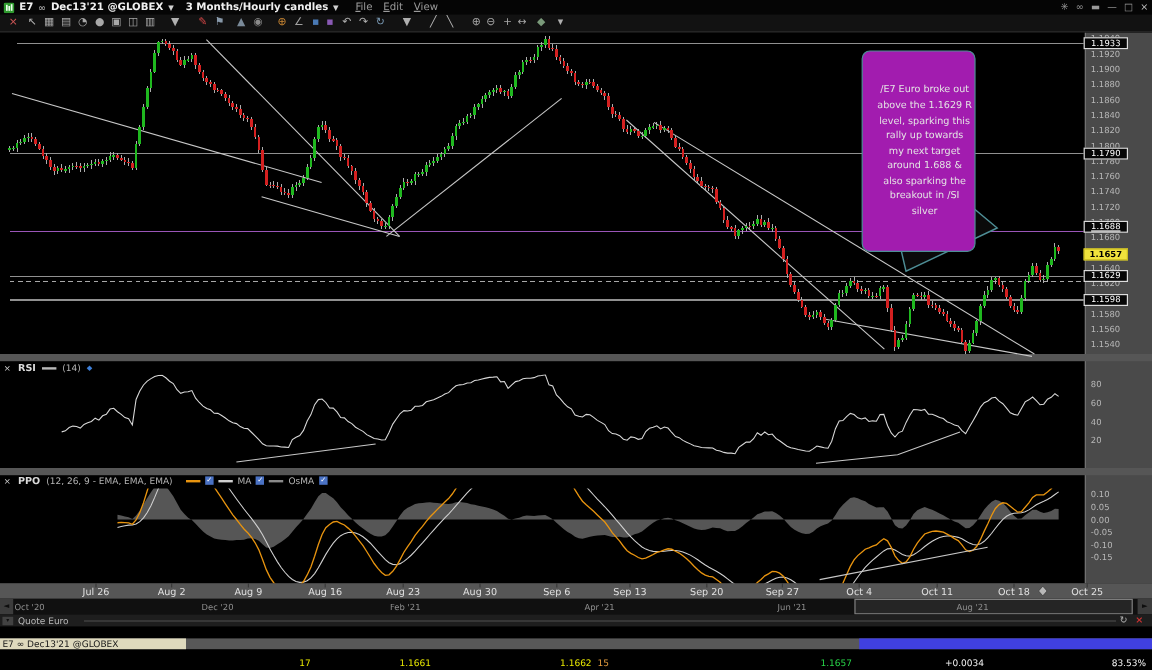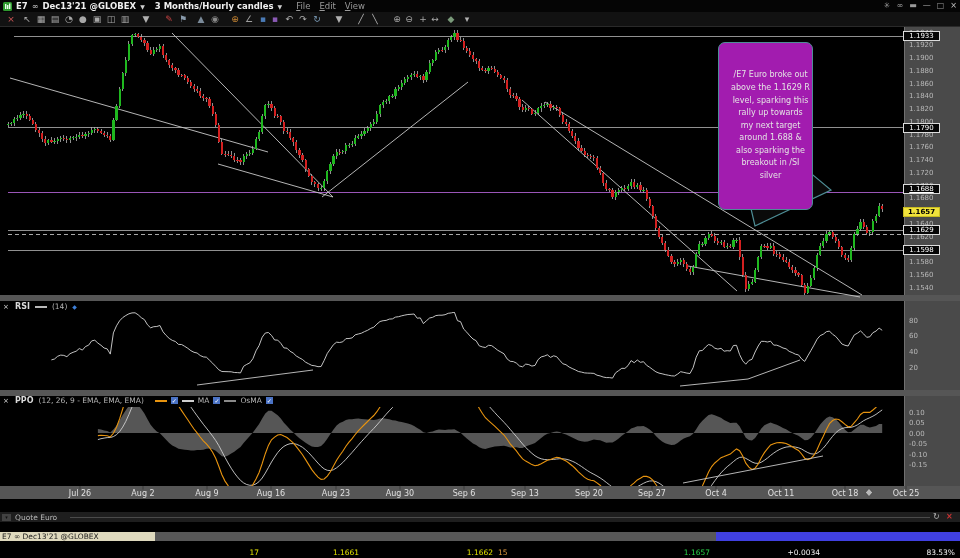--- a/index.html
+++ b/index.html
@@ -849,20 +849,31 @@
 
   <div id="level-labels">
       <div class="lvl" style="top: 31px;">1.1933</div>
       <div class="lvl" style="top: 123px;">1.1790</div>
       <div class="lvl" style="top: 184px; text-decoration: underline;">1.1688</div>
       <div class="lvl" style="top: 225px;">1.1629</div>
       <div class="lvl" style="top: 245px;">1.1598</div>
       <div class="lvl lvl-last" style="top: 207px; background: rgb(240, 226, 60); color: rgb(0, 0, 0); border-color: rgb(200, 187, 32);">1.1657</div>
     </div>
 
+  <div id="scrollbar">
+    <span class="sb-btn" id="sb-left" style="left:0;">◄</span>
+    <span class="sb-btn" id="sb-right" style="left:948px;width:12px;">►</span>
+    <div id="sb-thumb" style="left: 712px; width: 232px;"></div>
+  <span class="sb-label" style="left: 12px;">Oct '20</span>
+      <span class="sb-label" style="left: 168px;">Dec '20</span>
+      <span class="sb-label" style="left: 325px;">Feb '21</span>
+      <span class="sb-label" style="left: 487px;">Apr '21</span>
+      <span class="sb-label" style="left: 648px;">Jun '21</span>
+      <span class="sb-label" style="left: 797px;">Aug '21</span>
+    </div>
 
   <div id="qp-header">
     <span id="qp-collapse">▾</span>
     <span id="qp-title">Quote Euro</span>
     <span id="qp-line"></span>
     <span id="qp-refresh">↻</span>
     <span id="qp-close">×</span>
   </div>
   <div id="qp-row">
     <div id="qp-row-bg" style="background: rgb(88, 88, 88);"></div>

